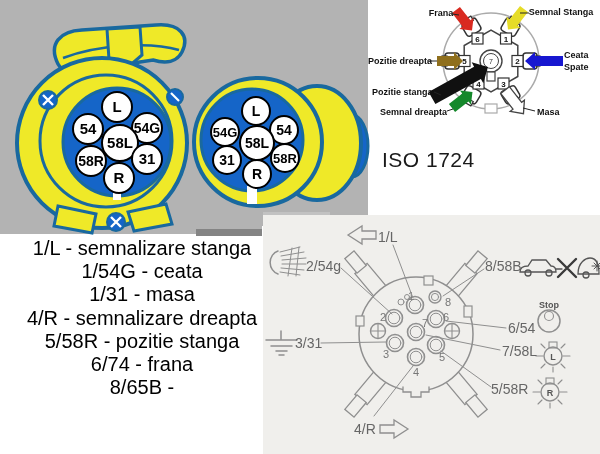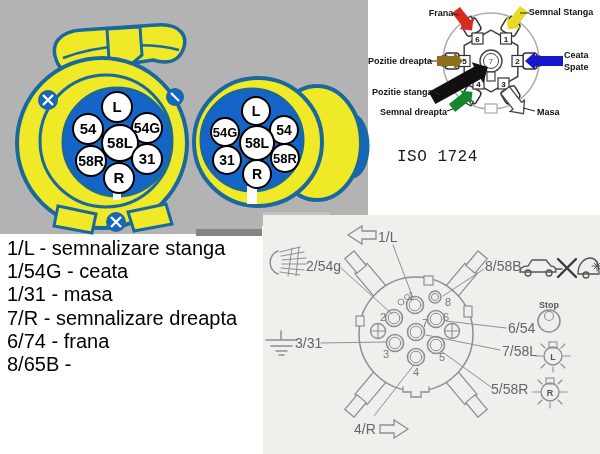--- a/index.html
+++ b/index.html
@@ -1,23 +1,23 @@
 <!DOCTYPE html>
 <html><head>
 <meta charset="utf-8">
 <style>
   html,body{margin:0;padding:0;background:#fff;}
   .canvas{position:relative;width:600px;height:454px;background:#fff;overflow:hidden;
           font-family:"Liberation Sans",sans-serif;}
   .canvas svg{position:absolute;left:0;top:0;}
   svg text{font-family:"Liberation Sans",sans-serif;}
   .legend{position:absolute;left:7px;top:237px;width:270px;color:#000;
-          font-size:20px;line-height:23.2px;font-family:"Liberation Sans",sans-serif;}
-  .iso-title{position:absolute;left:397px;top:148px;font-size:16px;color:#1a1a1a;
-             letter-spacing:.5px;font-family:Liberation Mono, monospace;}
+          font-size:20px;line-height:23.2px;font-family:"Liberation Sans",sans-serif;text-align:center;}
+  .iso-title{position:absolute;left:382px;top:148px;font-size:21px;color:#1a1a1a;
+             letter-spacing:.5px;font-family:Liberation Sans, sans-serif;}
   .pin-txt{font-weight:bold;fill:#000;}
   .iso-lbl{font-weight:bold;font-size:9px;fill:#111;}
   .iso-num{font-weight:bold;font-size:8px;fill:#111;}
   .sch-lbl{font-size:14px;fill:#666;}
   .sch-num{font-size:11px;fill:#777;}
   .sch-sm{font-size:9px;font-weight:bold;fill:#555;}
 </style>
 </head>
 <body>
 
@@ -326,17 +326,18 @@
     <text x="550" y="395.5" text-anchor="middle" class="sch-sm">R</text>
   </g>
 </svg>
 
 <div class="iso-title">ISO 1724</div>
 
 <div class="legend">
   <div>1/L - semnalizare stanga</div>
   <div>1/54G - ceata</div>
   <div>1/31 - masa</div>
-  <div>7/R - semnalizare dreapta</div>
+  <div>4/R - semnalizare dreapta</div>
+  <div>5/58R - pozitie stanga</div>
   <div>6/74 - frana</div>
   <div>8/65B -</div>
 </div>
 </div>
 
 </body></html>

